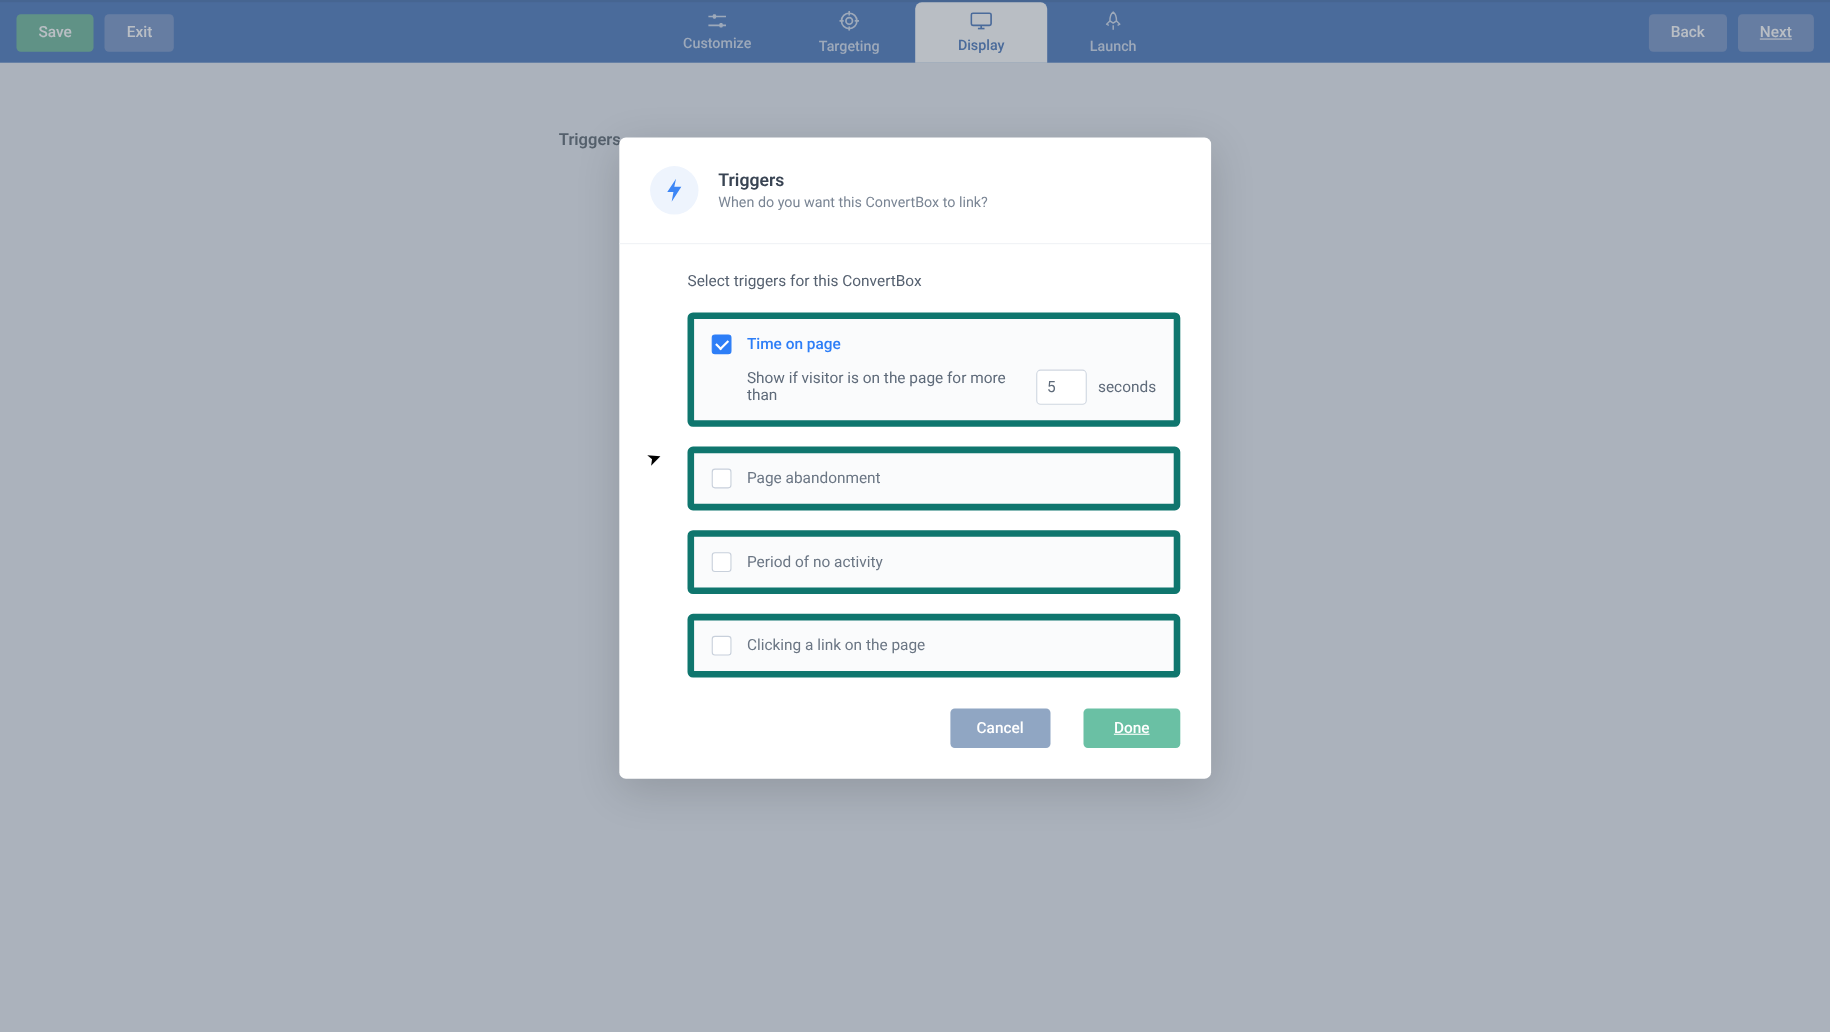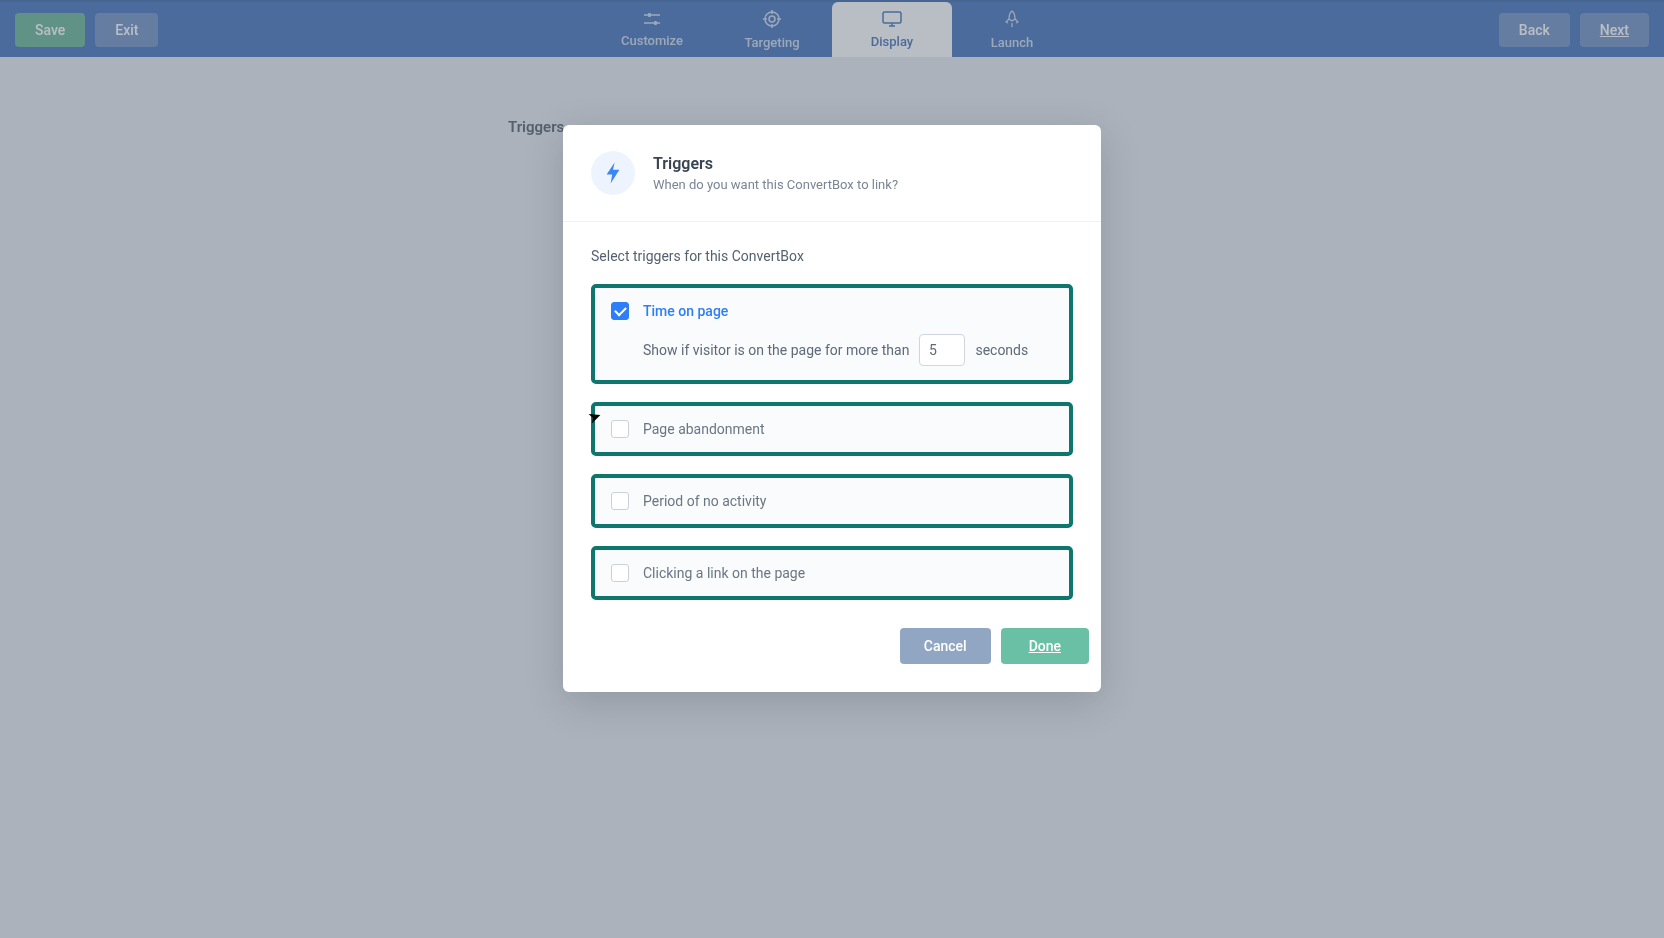--- a/index.html
+++ b/index.html
@@ -128,34 +128,35 @@
       font-weight: 600;
       color: #394453;
       margin-bottom: 4px;
     }
     .modal-subtitle {
       font-size: 13px;
       color: #7a8594;
     }
     .modal-body {
       padding: 26px 28px 10px 28px;
+      margin-left: 34px;
     }
     .section-label {
       font-size: 14px;
       color: #566170;
       margin-bottom: 20px;
     }
     .trigger-list {
       display: flex;
       flex-direction: column;
       gap: 18px;
     }
     .trigger-item {
       background: #fafbfc;
-      border: 4px solid #0f766e;
+      border: 6px solid #0f766e;
       border-radius: 5px;
       padding: 14px 16px;
     }
     .trigger-row {
       display: flex;
       align-items: center;
       gap: 14px;
     }
     .checkbox {
       width: 18px;
@@ -203,24 +204,24 @@
       width: 46px;
       height: 32px;
       border: 1px solid #cfd6e0;
       border-radius: 4px;
       text-align: center;
       font-size: 14px;
       color: #5e6a79;
       padding-right: 4px;
     }
     .modal-footer {
-      padding: 18px 12px 28px 28px;
+      padding: 18px 28px 28px 28px;
       display: flex;
       justify-content: flex-end;
-      gap: 10px;
+      gap: 30px;
     }
     .btn-cancel {
       background: #90a6c3;
       height: 36px;
       padding: 0 24px;
     }
     .btn-done {
       background: #6ac0a4;
       height: 36px;
       padding: 0 28px;

